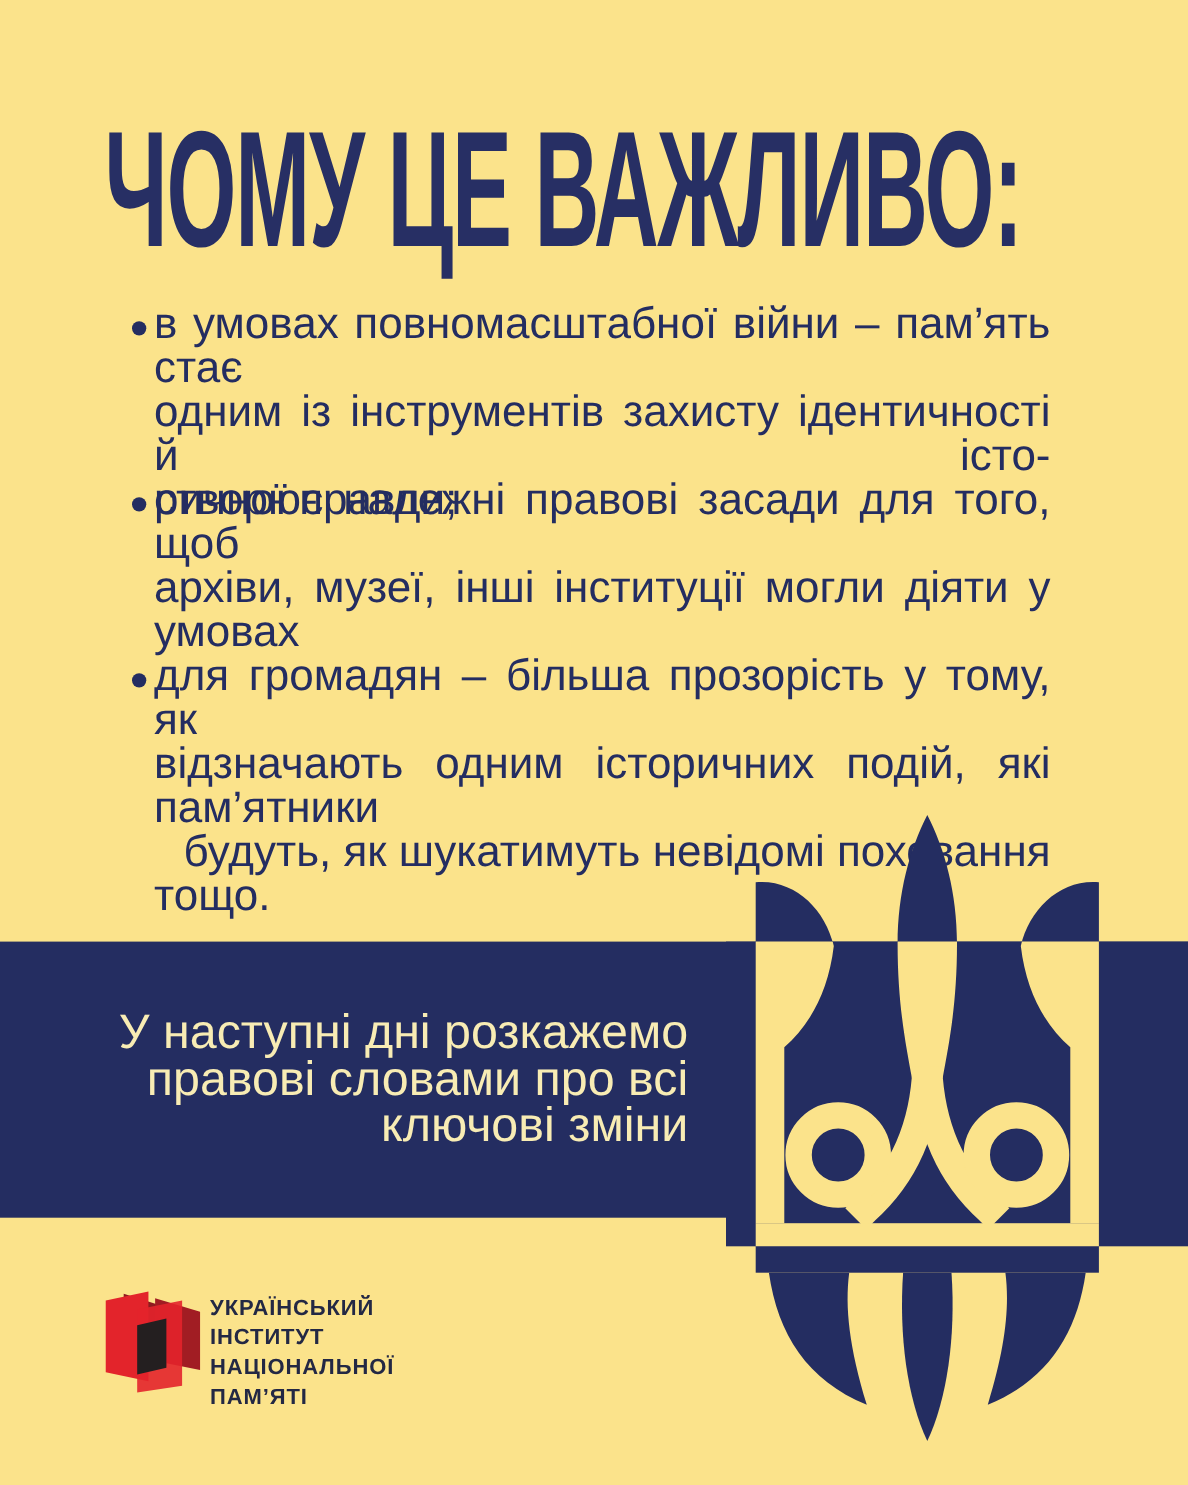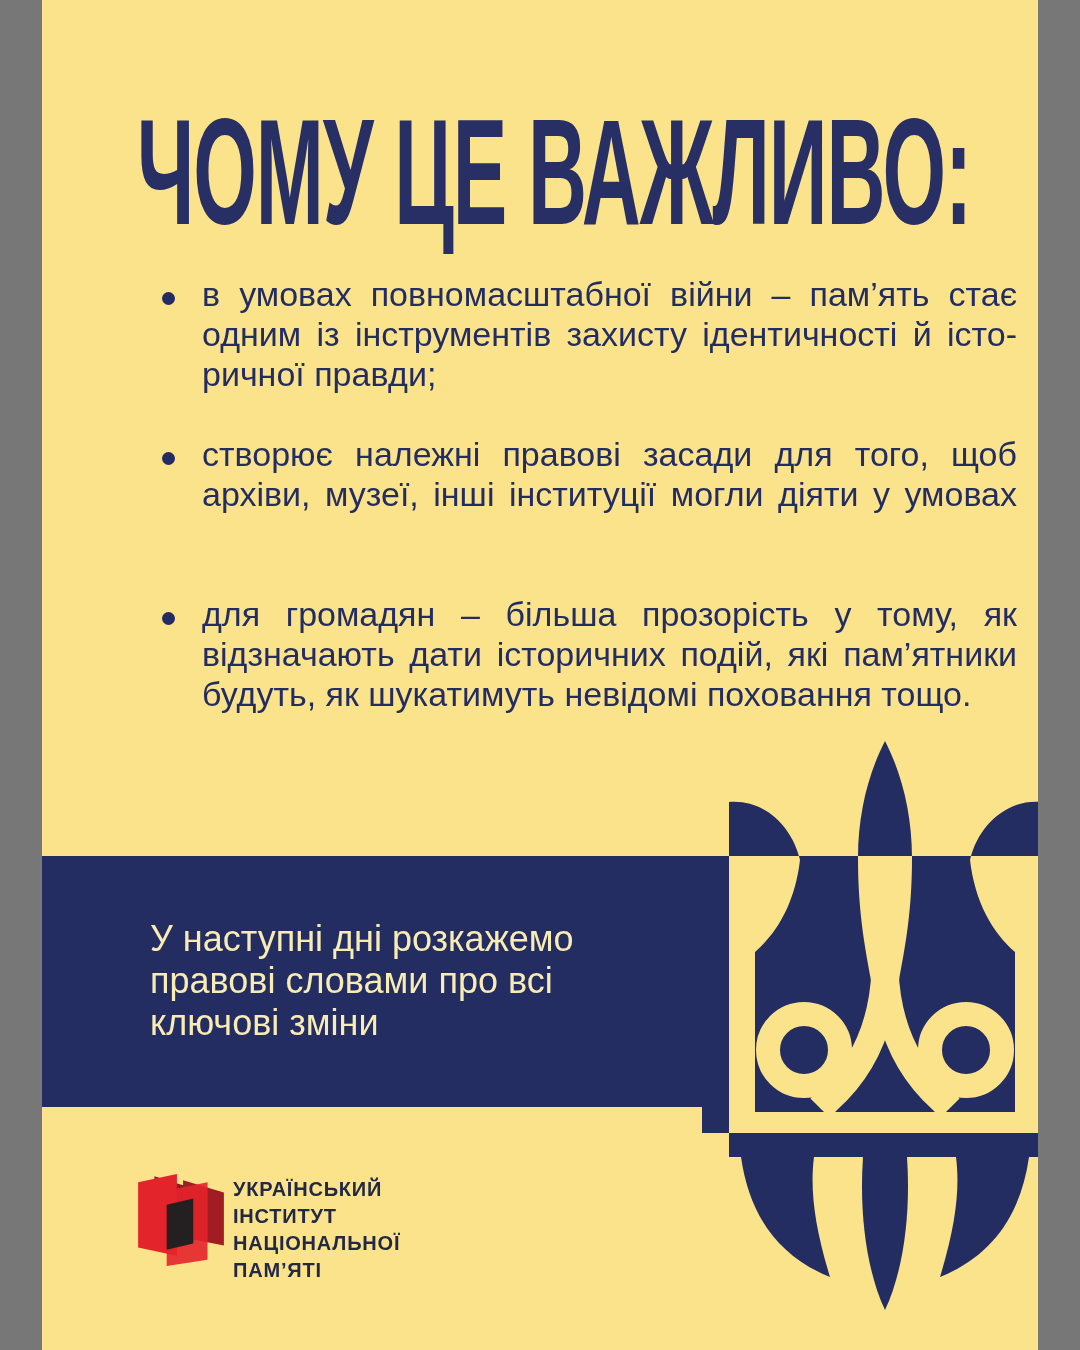--- a/index.html
+++ b/index.html
@@ -1,39 +1,39 @@
 <!DOCTYPE html>
 <html style="--yellow: #fbe38b; --navy: #242d61; --title-navy: #272f64; --cream: #f8ecb4; --logo-navy: #232844; --logo-red-bright: #e3242b; --logo-red-mid: #a11d23; --logo-red-dark: #8f1b20; --logo-black: #241f20;"><head>
 <meta charset="utf-8">
 <style>
   html,body{margin:0;padding:0;background:#777;}
   .page{
     position:relative;
-    width:996px;height:1350px;
+    width:1080px;height:1350px;
     margin:0 auto;
     background:var(--yellow);
     overflow:hidden;
     font-family:"Liberation Sans", sans-serif;
   }
   
   .title{
     position:absolute;left:95px;top:97px;
     width:1700px;
     font-size:150px;line-height:150px;
     font-weight:bold;
     letter-spacing:-2px;
     color:var(--title-navy);
     white-space:nowrap;
     transform:scaleX(0.545);
     transform-origin:left top;
   }
   
   .bullet{
-    position:absolute;left:160px;width:815px;
-    font-size:34px;line-height:40px;
+    position:absolute;left:140px;width:815px;
+    font-size:40px;line-height:40px;
     color:var(--navy);
   }
   .bullet .ln{display:block;text-align:justify;text-align-last:justify;}
   .bullet .ln.last{text-align:right;text-align-last:left;}
   .bullet-dot{
     position:absolute;left:120px;width:13px;height:13px;border-radius:50%;
     background:var(--navy);
   }
   .b1{top:274px}.b2{top:434px}.b3{top:594px}
   .d1{top:292px}.d2{top:452px}.d3{top:612px}
@@ -41,22 +41,23 @@
   .band{
     position:absolute;left:0;top:856px;width:1080px;height:251px;
     background:var(--navy);
   }
   .band-tile{
     position:absolute;left:660px;top:856px;width:420px;height:277px;
     background:var(--navy);
   }
   .band-text{
     position:absolute;left:108px;top:918px;
-    font-size:36px;line-height:42px;
+    font-size:44px;line-height:42px;
     color:var(--cream);
+    text-align:right;
   }
   .band-text .ln{display:block;}
   
   .emblem-layer{position:absolute;left:0;top:0;width:1080px;height:1350px;pointer-events:none;}
   .tryzub-navy{color:var(--navy);}
   .tryzub-yellow{color:var(--yellow);}
   
   .logo{position:absolute;left:94px;top:1168px;width:320px;height:110px;}
   .logo-mark{position:absolute;left:0;top:2px;width:90px;height:98px;}
   .logo-text{
@@ -84,21 +85,21 @@
     <span class="ln last">ричної правди;</span>
   </div>
 
   <div class="bullet b2">
     <span class="ln">створює належні правові засади для того, щоб</span>
     <span class="ln">архіви, музеї, інші інституції могли діяти у умовах</span>
   </div>
 
   <div class="bullet b3">
     <span class="ln">для громадян – більша прозорість у тому, як</span>
-    <span class="ln">відзначають дати історичних подій, які пам’ятники</span>
+    <span class="ln">відзначають одним історичних подій, які пам’ятники</span>
     <span class="ln last">будуть, як шукатимуть невідомі поховання тощо.</span>
   </div>
 
   <div class="band"></div>
   <div class="band-tile"></div>
 
   <div class="band-text">
     <span class="ln">У наступні дні розкажемо</span>
     <span class="ln">правові словами про всі</span>
     <span class="ln">ключові зміни</span>

